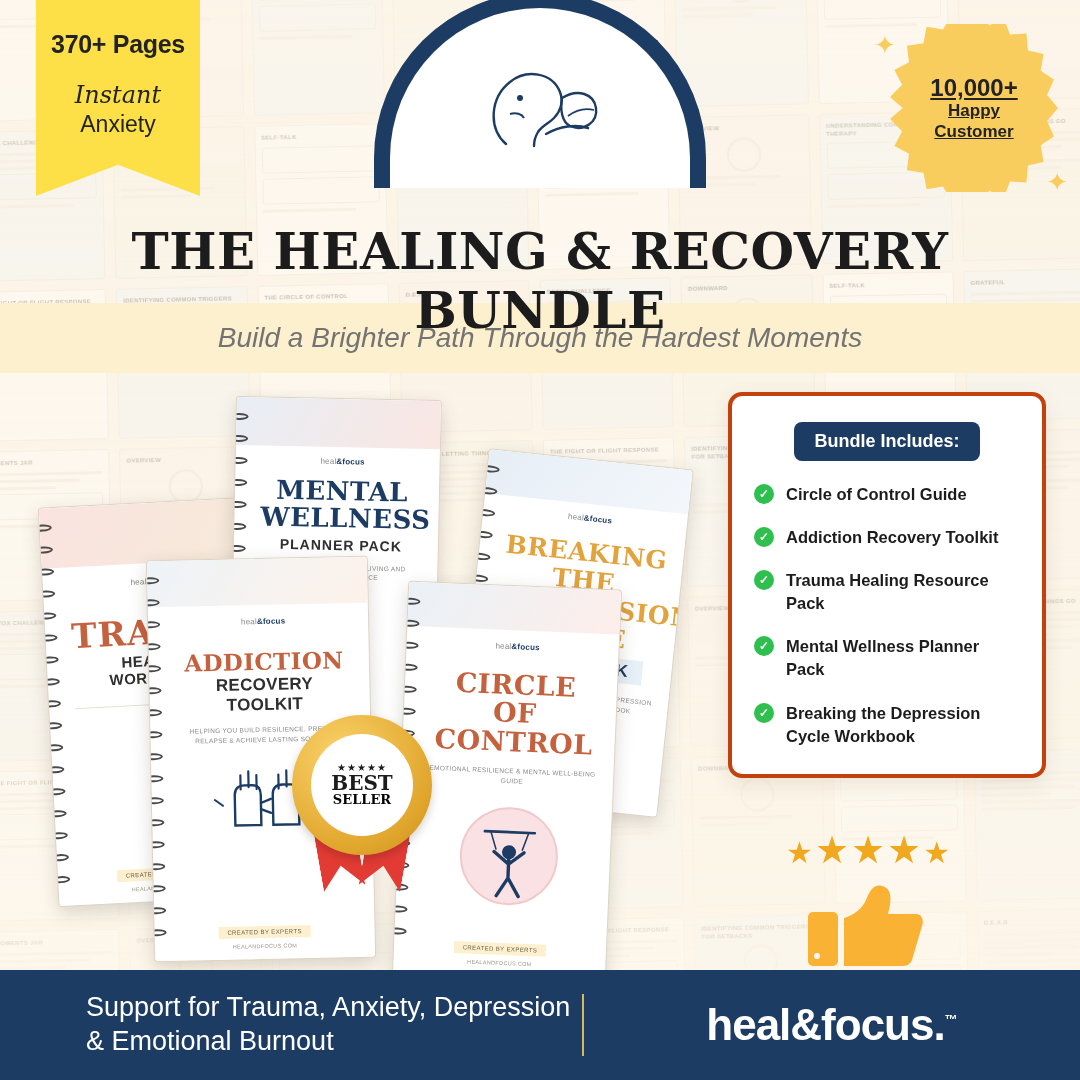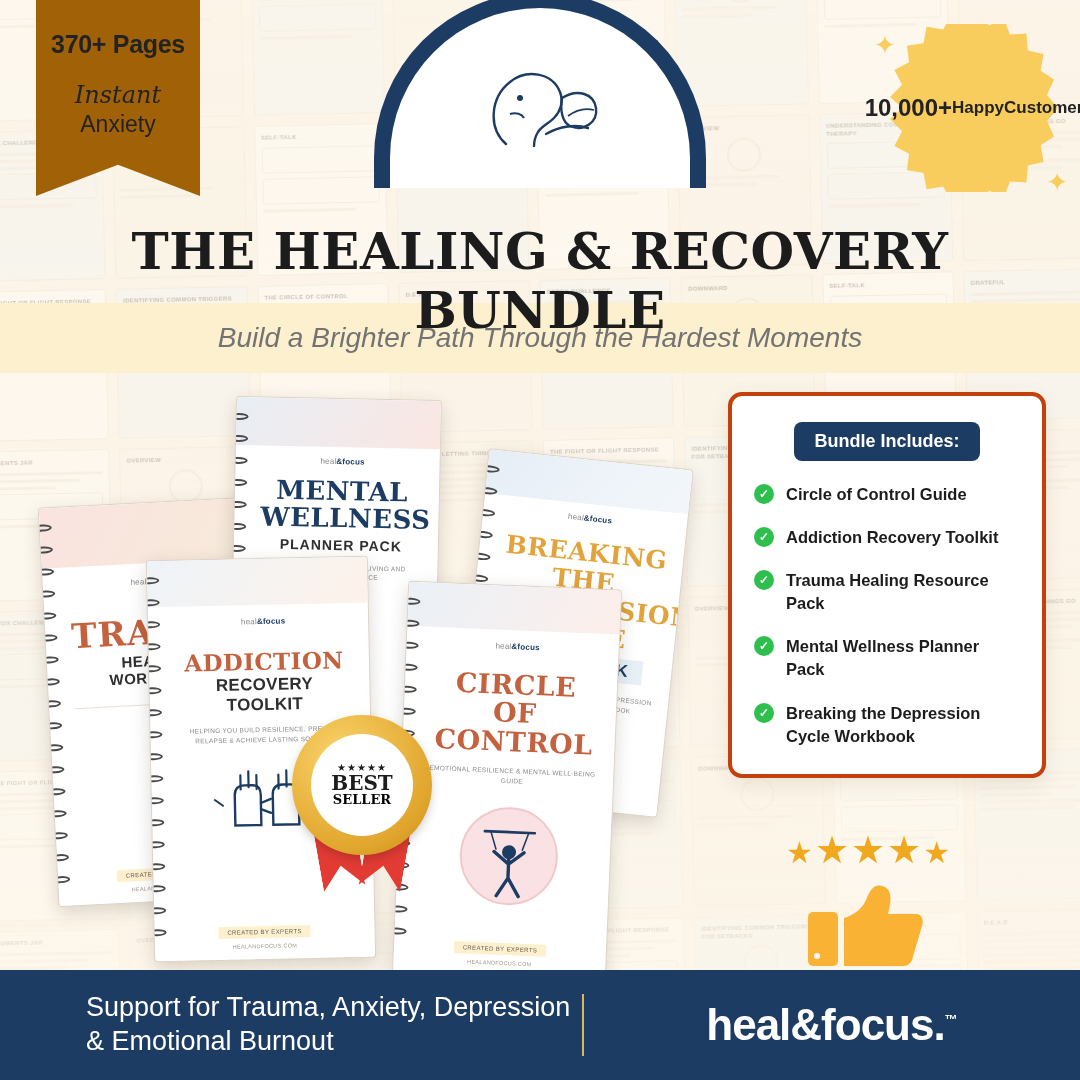--- a/index.html
+++ b/index.html
@@ -57,21 +57,21 @@
   .bg-card.tint2 { background: #eef4f8; }
   .bg-card.tint3 { background: #f7f2e6; }
   .bg-overlay {
     position: absolute; inset: 0;
     background: linear-gradient(180deg, rgba(253,246,233,.55) 0%, rgba(253,246,233,.35) 25%, rgba(253,246,233,.5) 60%, rgba(253,246,233,.8) 100%);
   }
 
   
   .ribbon {
     position: absolute; left: 36px; top: 0; width: 164px; height: 196px;
-    background: #a16207;
+    background: #fde047;
     clip-path: polygon(0 0, 100% 0, 100% 100%, 50% 84%, 0 100%);
     z-index: 20;
     text-align: center;
     padding-top: 30px;
     color: #232323;
   }
   .ribbon .r1 { font-size: 25px; font-weight: bold; letter-spacing: -.3px; }
   .ribbon .r2 { font-family: "DejaVu Serif", serif; font-style: italic; font-size: 24px; margin-top: 22px; }
   .ribbon .r3 { font-size: 23px; margin-top: 2px; }
 
@@ -93,21 +93,21 @@
 
   
   .burst {
     position: absolute; right: 22px; top: 24px; width: 168px; height: 168px; z-index: 20;
   }
   .burst .disc {
     position: absolute; inset: 0;
     background: #f9cc5e;
     clip-path: polygon(100% 50%,93.5% 57.7%,97.6% 66.9%,89.7% 72.2%,91.4% 82.1%,82.1% 84.3%,81.2% 94.3%,71.4% 93.7%,67.9% 103%,59% 99.3%,52.5% 106.9%,45.3% 100.6%,36.5% 105.4%,31.6% 96.7%,21.8% 98.3%,19.9% 88.6%,10.1% 87.1%,11.3% 77.3%,2.6% 72.6%,7.2% 63.8%,0 56.5%,7.6% 50%,0 43.5%,7.2% 36.2%,2.6% 27.4%,11.3% 22.7%,10.1% 12.9%,19.9% 11.4%,21.8% 1.7%,31.6% 3.3%,36.5% -5.4%,45.3% -0.6%,52.5% -6.9%,59% 0.7%,67.9% -3%,71.4% 6.3%,81.2% 5.7%,82.1% 15.7%,91.4% 17.9%,89.7% 27.8%,97.6% 33.1%,93.5% 42.3%);
   }
-  .burst .inner { position: absolute; inset: 0; display: flex; align-items: center; justify-content: center; color: #232323; text-align: center; }
+  .burst .inner { position: absolute; inset: 0; display: flex; flex-direction: column; align-items: center; justify-content: center; color: #232323; text-align: center; text-decoration: underline; }
   .burst .b1 { font-size: 24px; font-weight: bold; line-height: 1.15; }
   .burst .b2 { font-size: 17px; font-weight: bold; line-height: 1.2; }
   .burst .spark { position: absolute; color: #f9cc5e; font-size: 26px; }
 
   
   .title-wrap { position: absolute; top: 222px; left: 0; width: 1080px; text-align: center; z-index: 15; }
   .main-title {
     font-family: "DejaVu Serif", serif;
     font-weight: bold;
     font-size: 50px;

